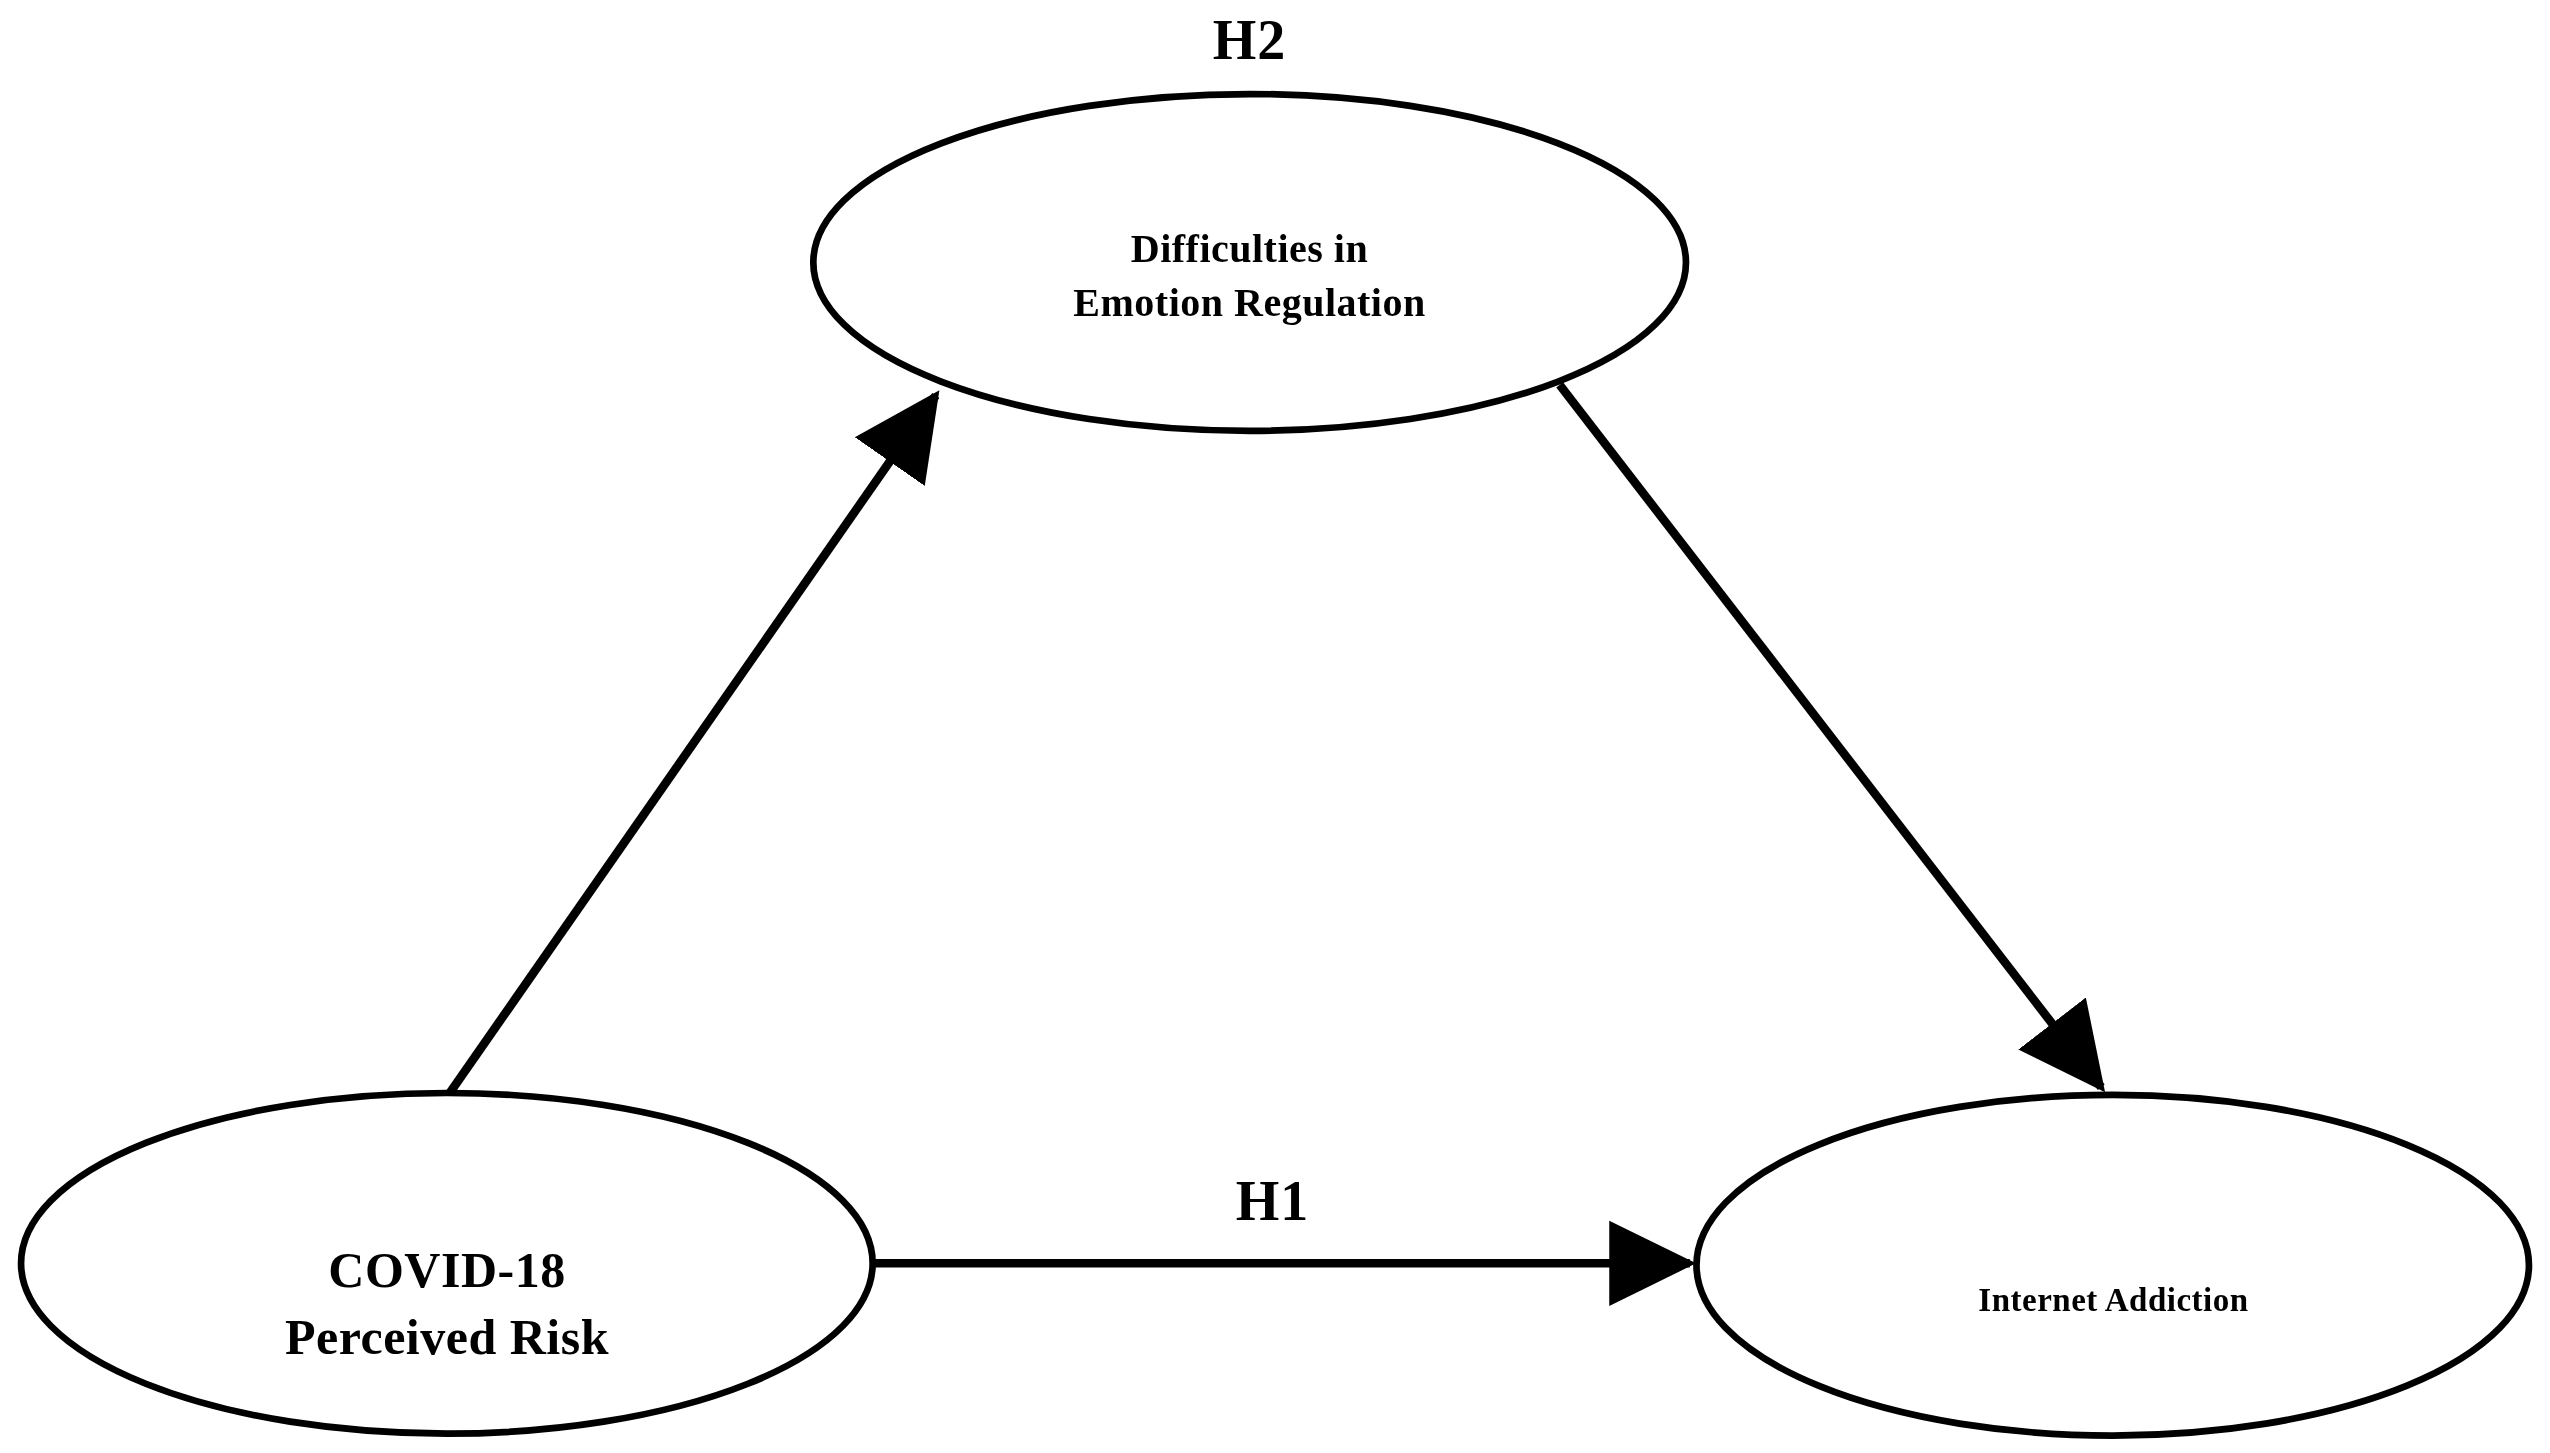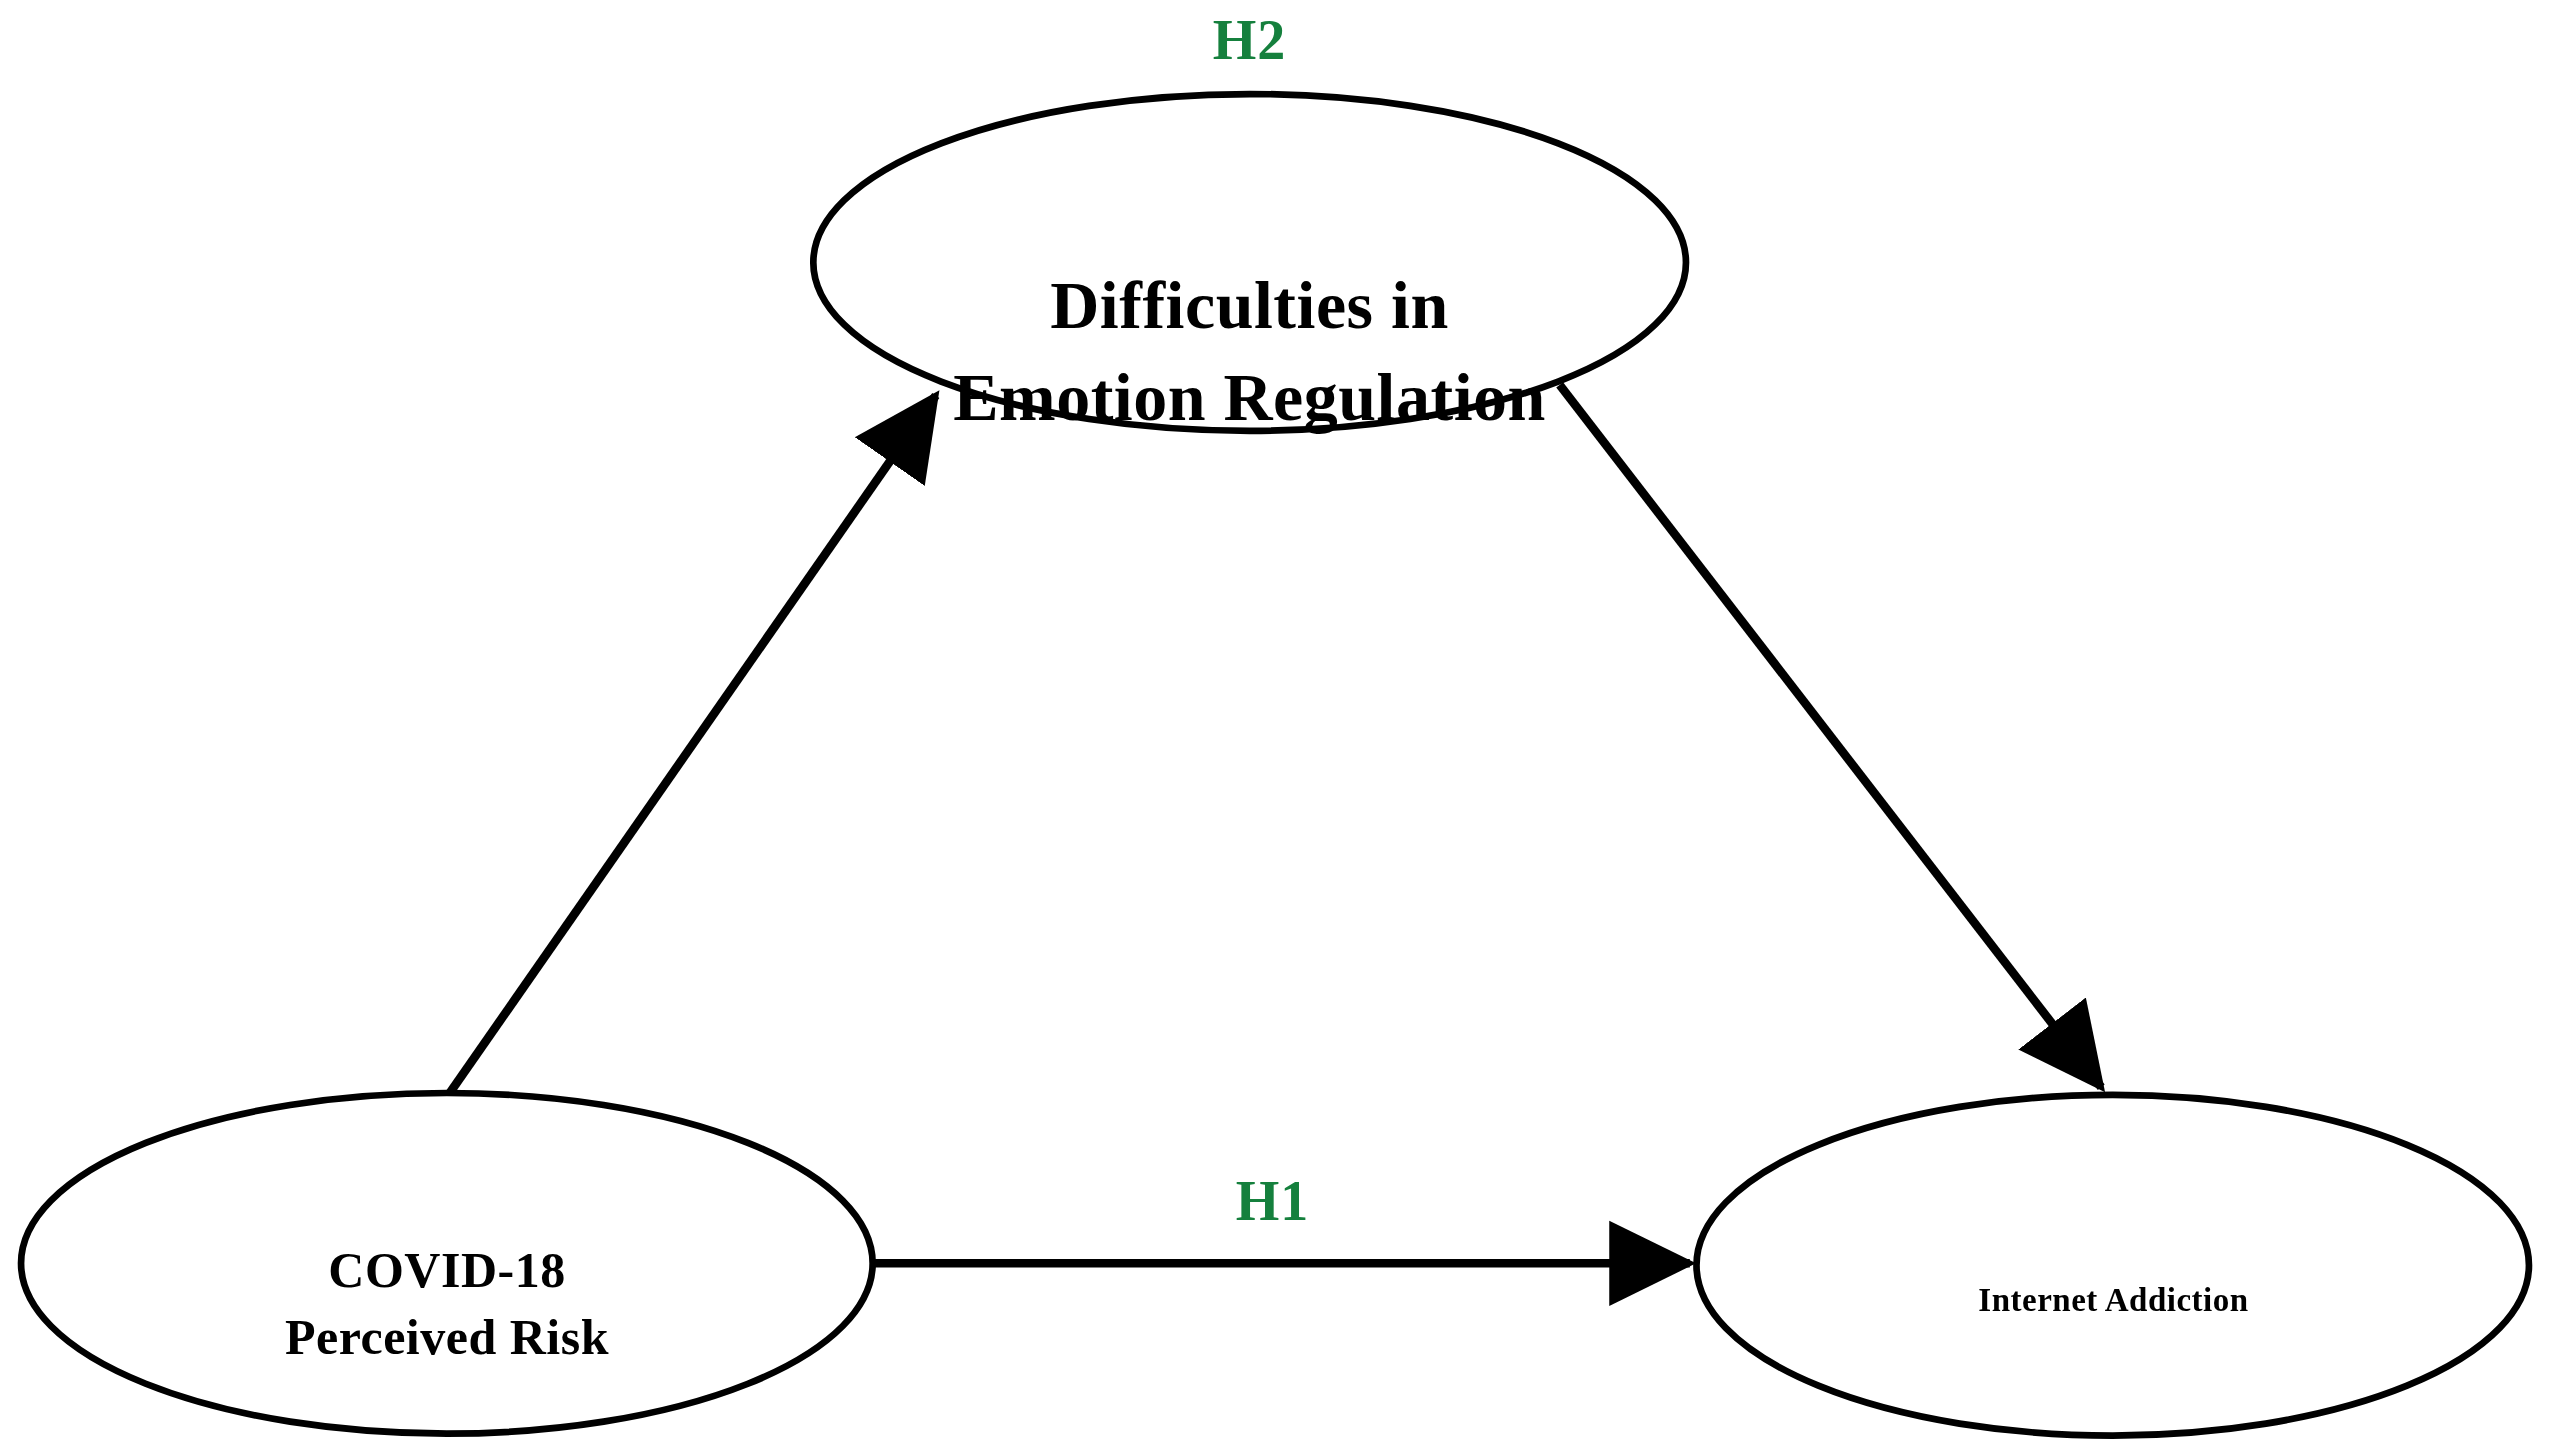--- a/index.html
+++ b/index.html
@@ -36,31 +36,31 @@
     line-height: 1.35;
     white-space: pre-line;
     letter-spacing: 0.5px;
     pointer-events: none;
   }
   .hyp-label {
     position: absolute;
     text-align: center;
     font-family: "Liberation Serif", "DejaVu Serif", serif;
     font-weight: bold;
-    color: #15803d;
+    color: #000000;
     font-size: 56px;
     letter-spacing: 1px;
     pointer-events: none;
   }
   
   #label-dysregulation {
     left: 813px;
     top: 168px;
     width: 873px;
-    font-size: 68px;
+    font-size: 40px;
   }
   #label-dysregulation .line-two { display: block; }
   
   #label-covid-risk {
     left: 21px;
     top: 1169px;
     width: 852px;
     font-size: 50px;
   }
   #label-covid-risk .line-two { display: block; }

